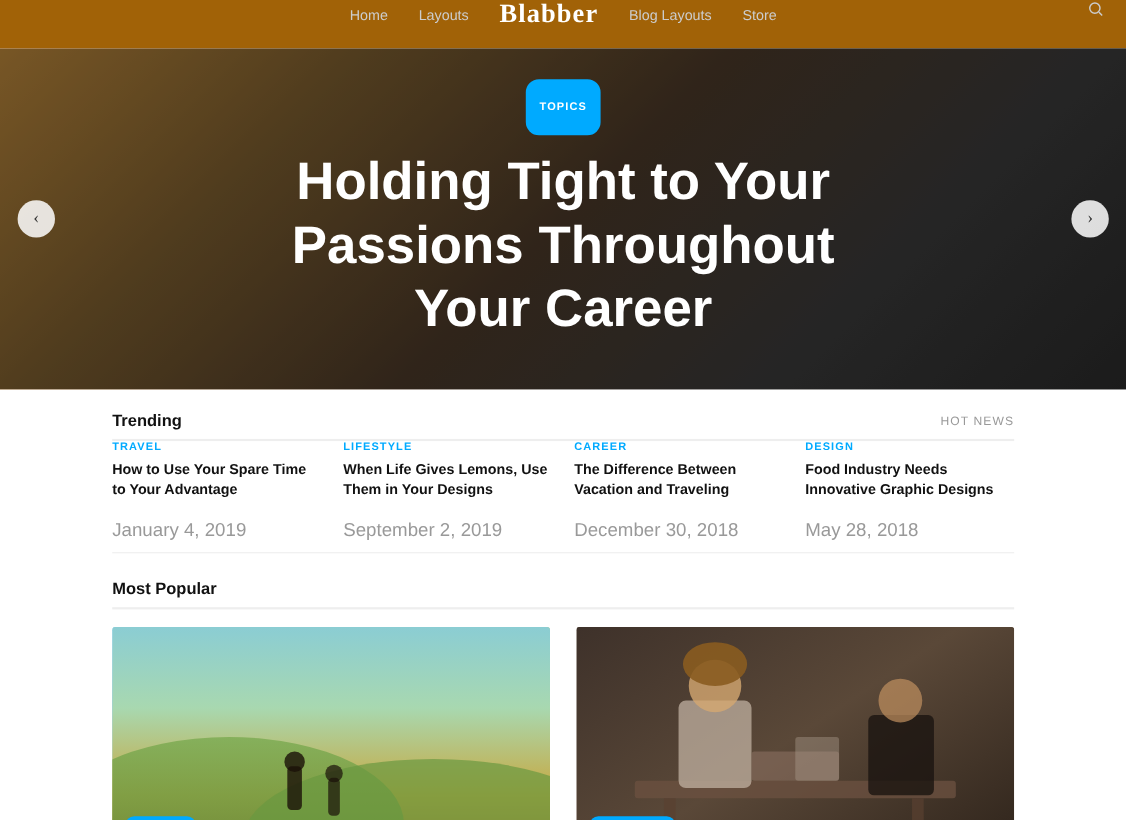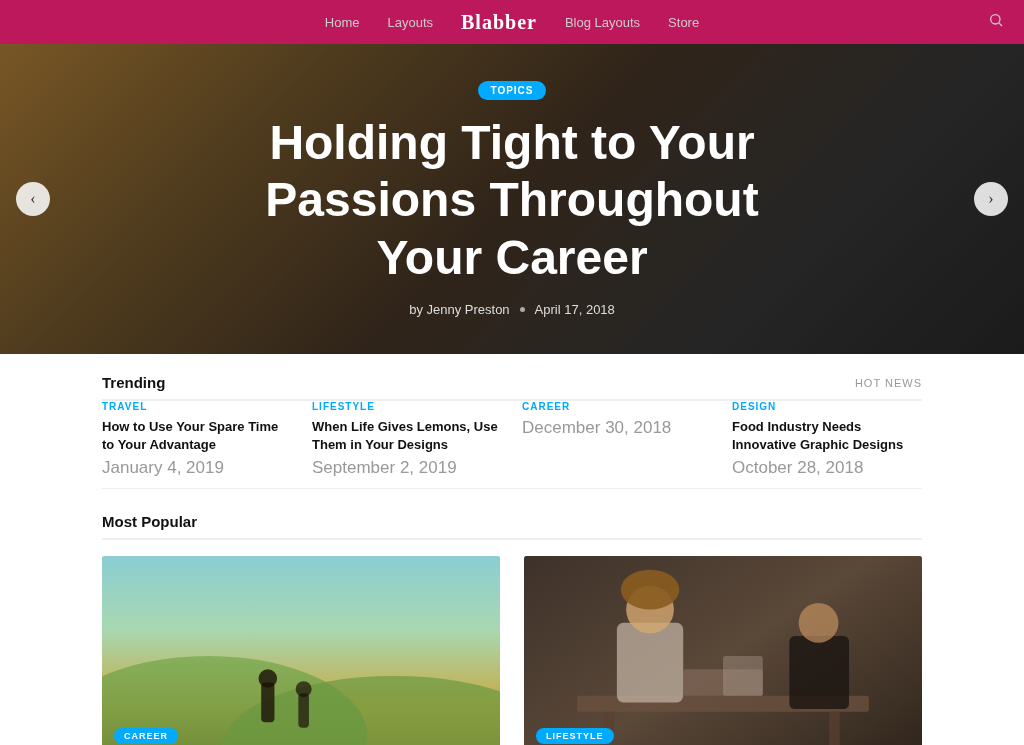--- a/index.html
+++ b/index.html
@@ -1,40 +1,40 @@
 <!DOCTYPE html>
 <html><head>
   <meta charset="utf-8">
   <style>
     * { margin: 0; padding: 0; box-sizing: border-box; }
     body { font-family: 'Georgia', serif; background: #f5f5f5; color: #222; font-size: 14px; }
 
     
     nav {
-      background: #be185d;
-      display: flex;
-      align-items: center;
+      background: #a16207;
+      display: flex;
+      align-items: flex-start;
       justify-content: center;
       height: 44px;
       position: relative;
     }
     .nav-links {
       display: flex;
       align-items: center;
       gap: 28px;
     }
     .nav-links a {
       color: #ccc;
       text-decoration: none;
       font-family: Arial, sans-serif;
       font-size: 13px;
     }
     .nav-brand {
       color: #fff;
-      font-size: 20px;
+      font-size: 24px;
       font-weight: bold;
       font-family: Georgia, serif;
       letter-spacing: 1px;
     }
     .nav-search {
       position: absolute;
       right: 20px;
       color: #ccc;
       font-size: 16px;
       cursor: pointer;
@@ -71,21 +71,21 @@
       color: #fff;
       padding: 0 40px;
     }
     .hero-tag {
       display: inline-block;
       background: #00aaff;
       color: #fff;
       font-size: 10px;
       font-family: Arial, sans-serif;
       font-weight: bold;
-      padding: 4px 12px;
+      padding: 20px 12px;
       border-radius: 12px;
       margin-bottom: 14px;
       letter-spacing: 1px;
     }
     .hero-title {
       font-size: 48px;
       font-weight: bold;
       line-height: 1.2;
       margin-bottom: 16px;
       font-family: Arial, sans-serif;
@@ -166,21 +166,21 @@
       color: #00aaff;
       text-transform: uppercase;
       margin-bottom: 6px;
     }
     .trending-item-title {
       font-size: 13px;
       font-weight: bold;
       font-family: Arial, sans-serif;
       color: #111;
       line-height: 1.4;
-      margin-bottom: 4px;
+      margin-bottom: 18px;
     }
     .trending-date {
       font-size: 17px;
       color: #999;
       font-family: Arial, sans-serif;
     }
 
     
     .popular-section { padding: 24px 0; }
     .popular-grid {
@@ -246,25 +246,20 @@
   </div>
 </nav>
 
 <section class="hero">
   <div class="hero-bg"></div>
   <div class="hero-overlay"></div>
   <div class="hero-arrow hero-arrow-left">‹</div>
   <div class="hero-content">
     <div class="hero-tag">TOPICS</div>
     <h1 class="hero-title">Holding Tight to Your Passions Throughout Your Career</h1>
-    <div class="hero-meta">
-      <span>by Jenny Preston</span>
-      <span class="dot"></span>
-      <span>April 17, 2018</span>
-    </div>
   </div>
   <div class="hero-arrow hero-arrow-right">›</div>
 </section>
 
 <div class="main">
   <div class="container">
 
     <section class="trending-section">
       <div class="section-header">
         <span class="section-title">Trending</span>
@@ -279,27 +274,28 @@
         </div>
 
         <div class="trending-item">
           <div class="trending-category">LIFESTYLE</div>
           <div class="trending-item-title">When Life Gives Lemons, Use Them in Your Designs</div>
           <div class="trending-date">September 2, 2019</div>
         </div>
 
         <div class="trending-item">
           <div class="trending-category">CAREER</div>
+          <div class="trending-item-title">The Difference Between Vacation and Traveling</div>
           <div class="trending-date">December 30, 2018</div>
         </div>
 
         <div class="trending-item">
           <div class="trending-category">DESIGN</div>
           <div class="trending-item-title">Food Industry Needs Innovative Graphic Designs</div>
-          <div class="trending-date">October 28, 2018</div>
+          <div class="trending-date">May 28, 2018</div>
         </div>
 
       </div>
     </section>
 
     <section class="popular-section">
       <div class="section-header">
         <span class="section-title">Most Popular</span>
       </div>
       <div class="popular-grid">

